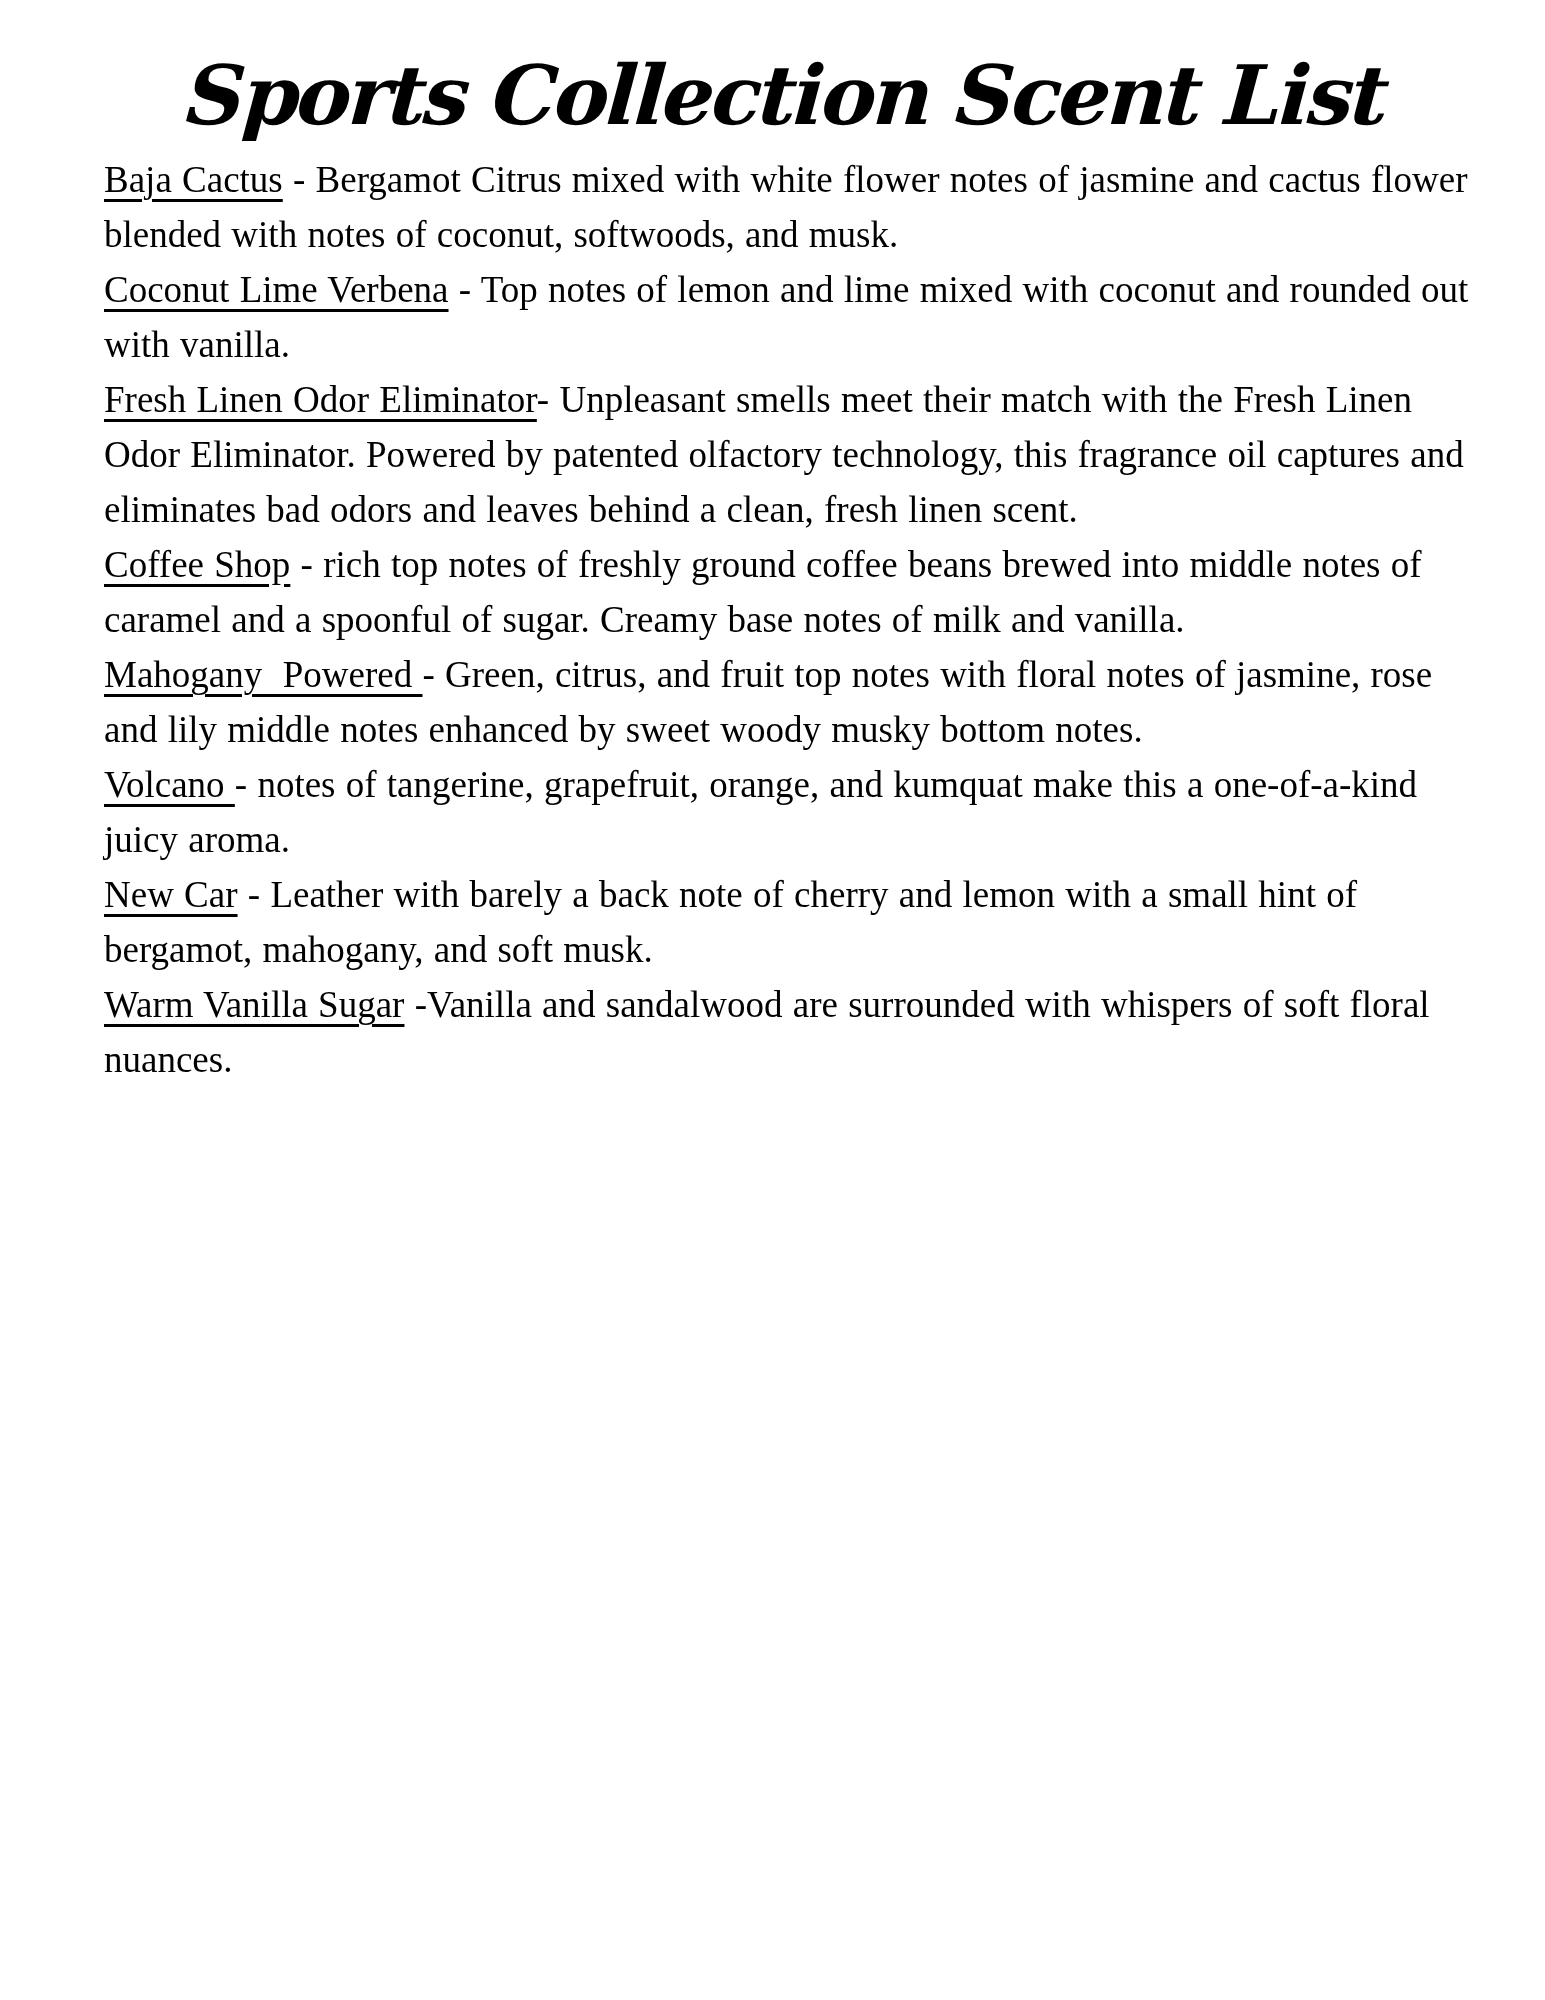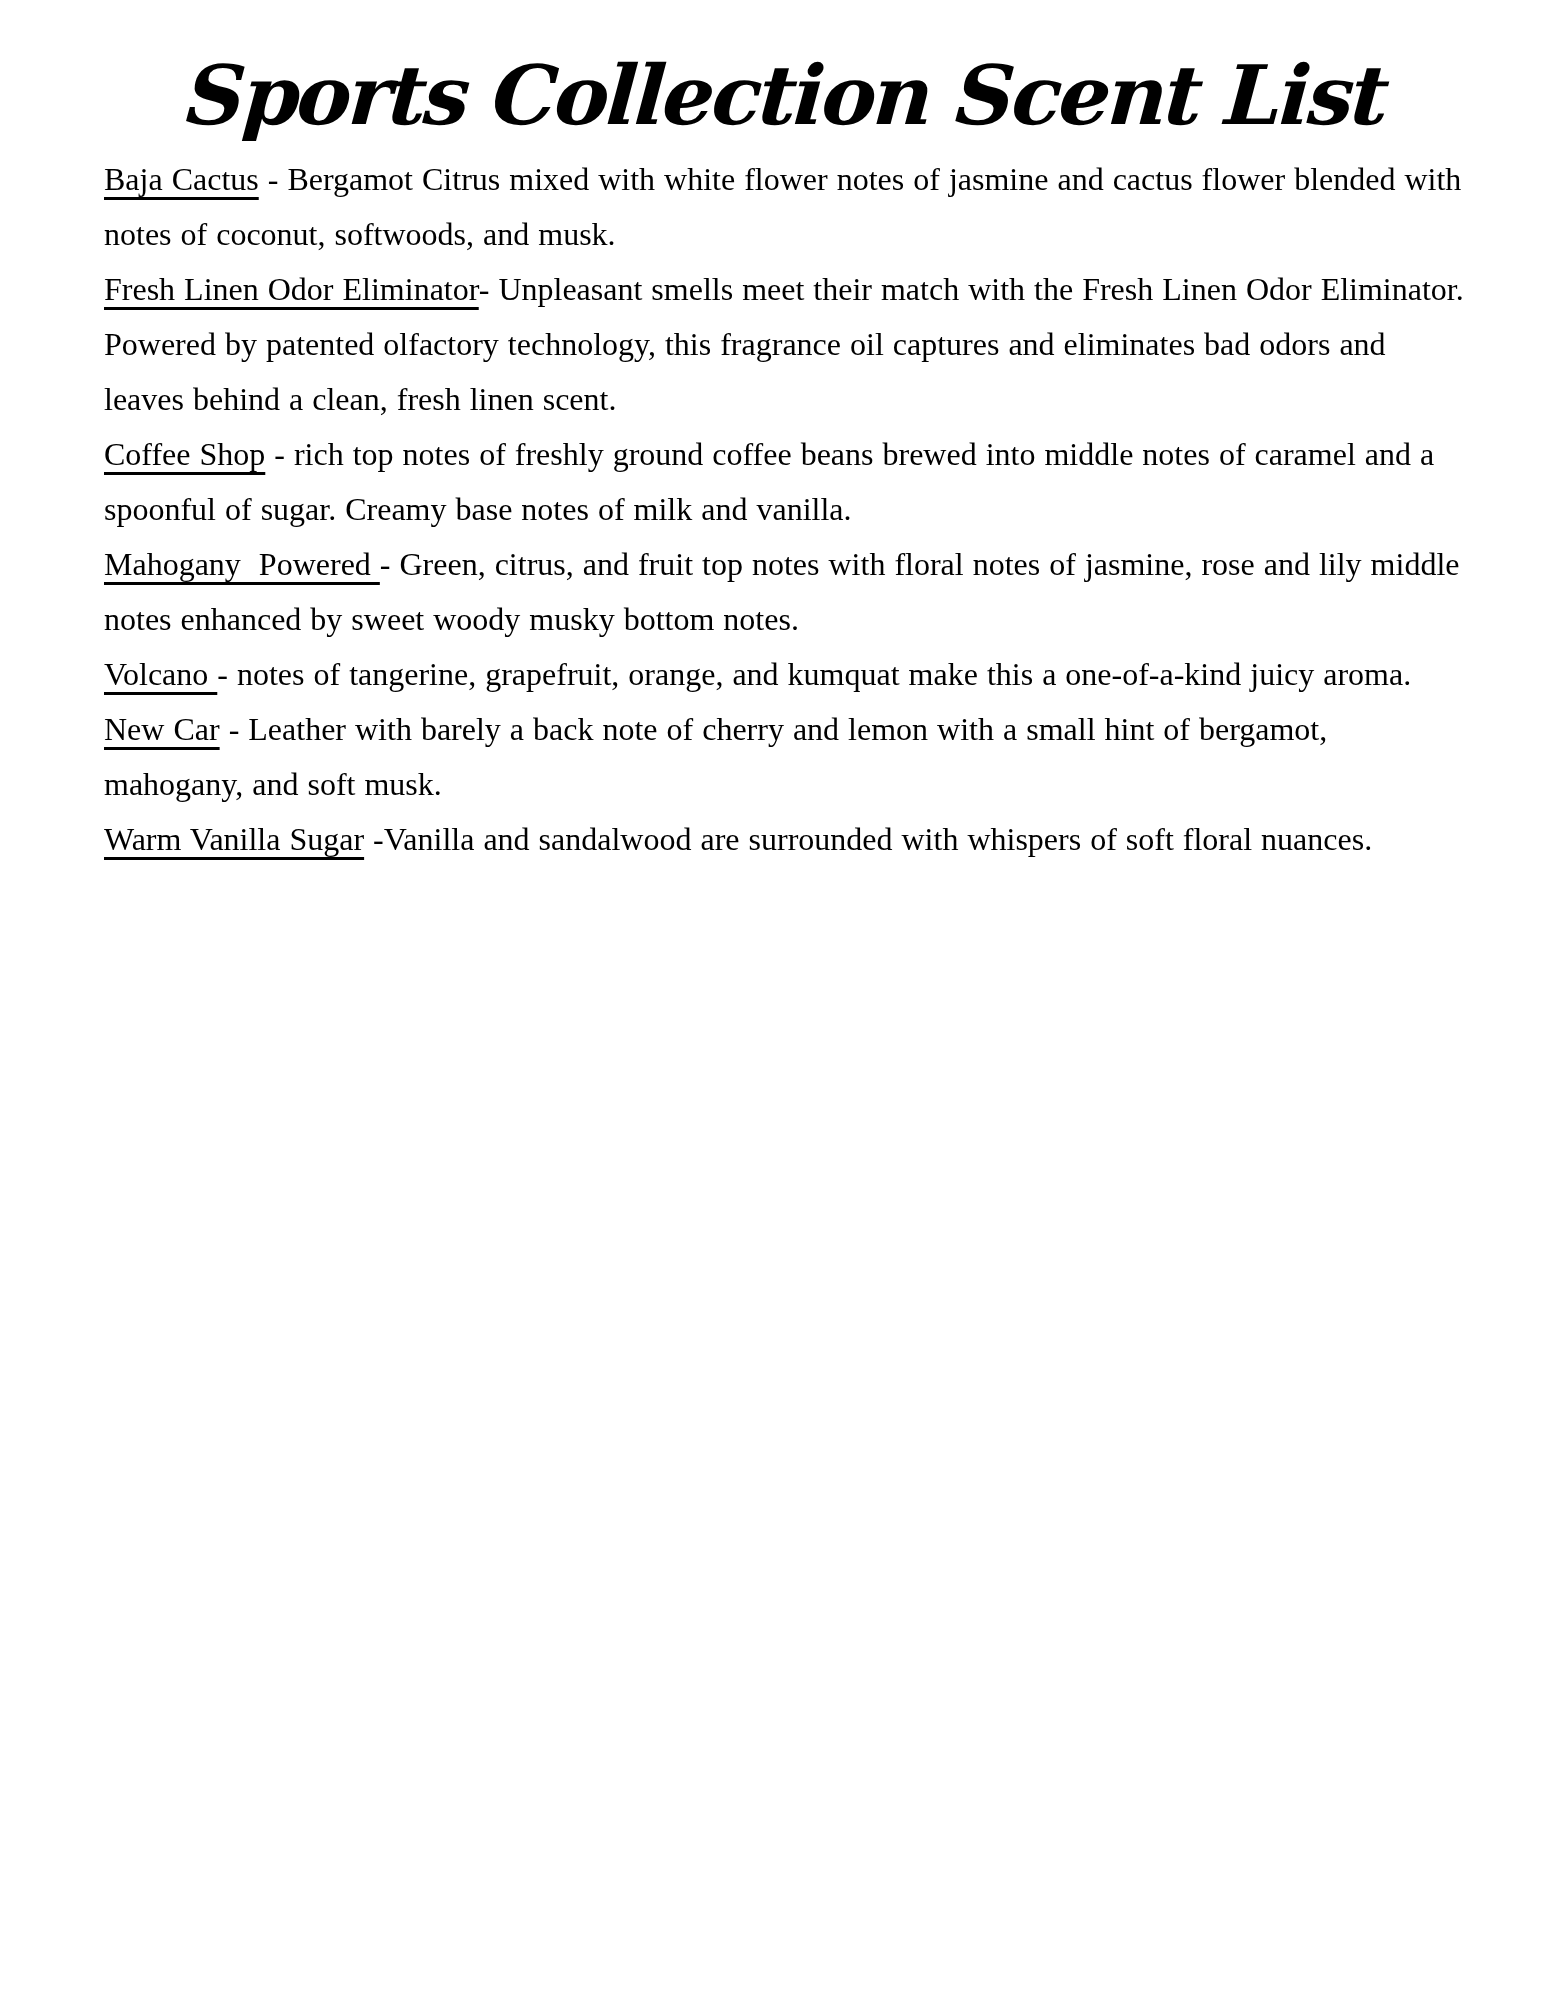--- a/index.html
+++ b/index.html
@@ -27,41 +27,42 @@
     letter-spacing: -3px;
     text-align: center;
     margin: 0 0 10px 0;
     transform: skewX(-4deg);
   }
   .scent-list {
     margin: 0;
   }
   .scent-item {
     font-family: "Liberation Serif", serif;
-    font-size: 32px;
+    font-size: 37px;
     line-height: 55px;
     margin: 0;
     white-space: pre-wrap;
     word-spacing: 1px;
   }
   .scent-name {
     text-decoration: underline;
     text-decoration-thickness: 3px;
     text-underline-offset: 7px;
   }
 </style>
 </head>
 <body>
 
 <div class="doc">
   <h1 class="title">Sports Collection Scent List</h1>
   <div id="scent-list" class="scent-list">
   <p class="scent-item"><span class="scent-name">Baja Cactus</span><span class="scent-separator"> - </span><span class="scent-description">Bergamot Citrus mixed with white flower notes of jasmine and cactus flower blended with notes of coconut, softwoods, and musk.</span></p>
 
 
+  <p class="scent-item"><span class="scent-name">Coconut Lime Verbena</span><span class="scent-separator"> - </span><span class="scent-description">Top notes of lemon and lime mixed with coconut and rounded out with vanilla.</span></p>
 
   <p class="scent-item"><span class="scent-name">Fresh Linen Odor Eliminator</span><span class="scent-separator">- </span><span class="scent-description">Unpleasant smells meet their match with the Fresh Linen Odor Eliminator. Powered by patented olfactory technology, this fragrance oil captures and eliminates bad odors and leaves behind a clean, fresh linen scent.</span></p>
 
   <p class="scent-item"><span class="scent-name">Coffee Shop</span><span class="scent-separator"> - </span><span class="scent-description">rich top notes of freshly ground coffee beans brewed into middle notes of caramel and a spoonful of sugar. Creamy base notes of milk and vanilla.</span></p>
 
   <p class="scent-item"><span class="scent-name">Mahogany  Powered </span><span class="scent-separator">- </span><span class="scent-description">Green, citrus, and fruit top notes with floral notes of jasmine, rose and lily middle notes enhanced by sweet woody musky bottom notes.</span></p>
 
 
   <p class="scent-item"><span class="scent-name">Volcano </span><span class="scent-separator">- </span><span class="scent-description">notes of tangerine, grapefruit, orange, and kumquat make this a one-of-a-kind juicy aroma.</span></p>
 

